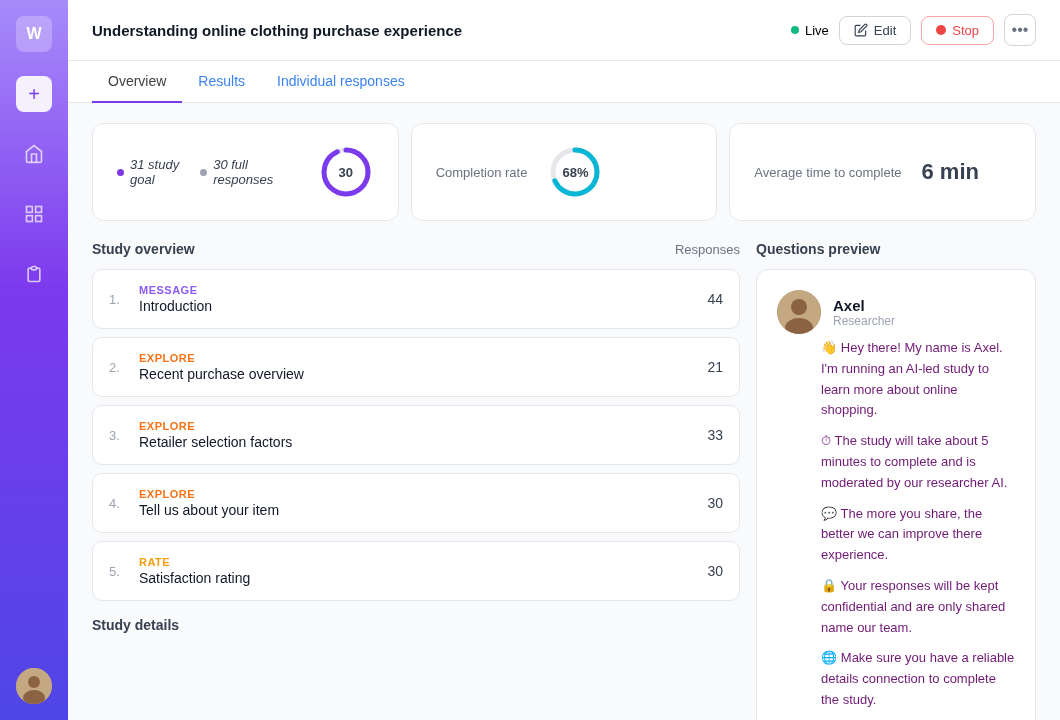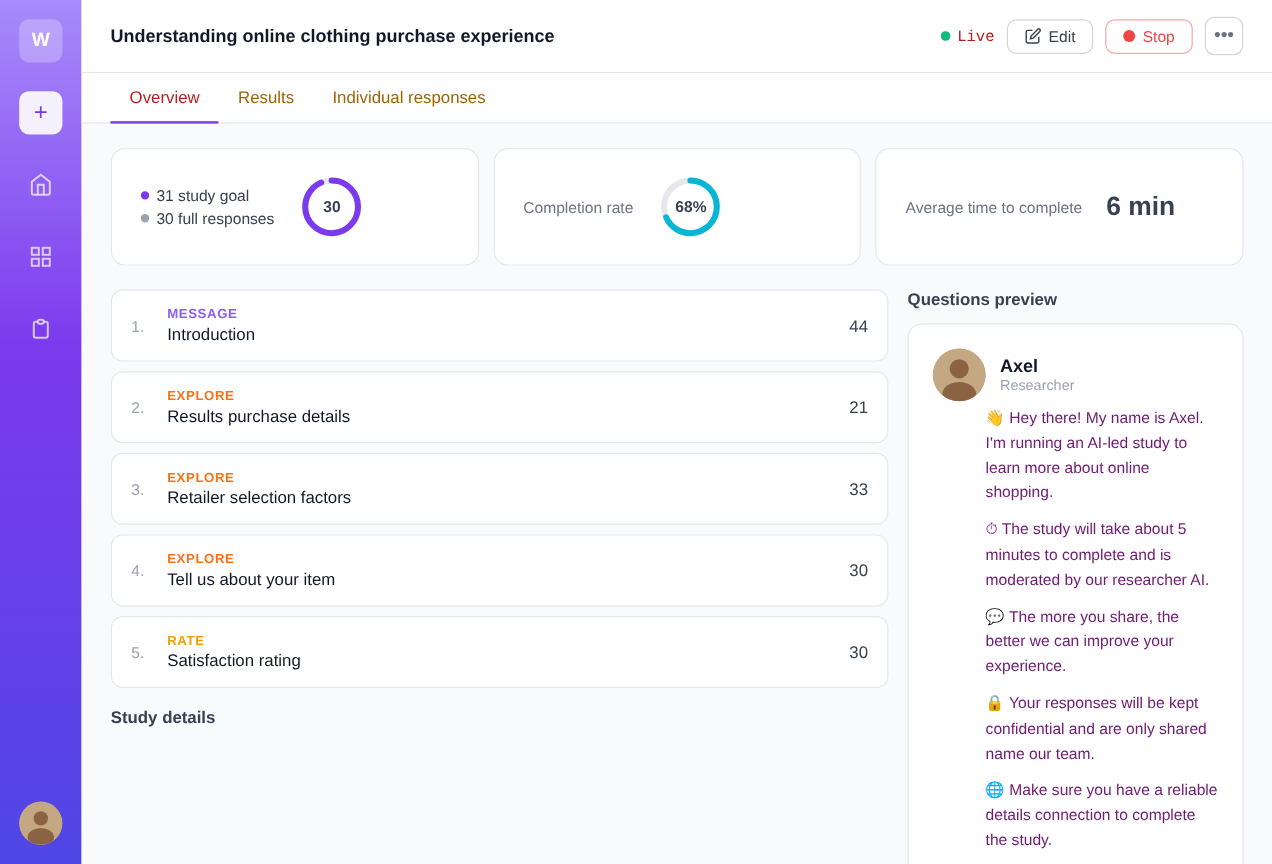--- a/index.html
+++ b/index.html
@@ -72,21 +72,21 @@
       font-weight: 600;
       color: #111827;
     }
     .header-actions {
       display: flex;
       align-items: center;
       gap: 10px;
     }
     .live-badge {
       display: flex; align-items: center; gap: 6px;
-      font-size: 13px; color: #b91c1c; font-family: Liberation Mono, monospace;
+      font-size: 13px; color: #000000;
     }
     .live-dot {
       width: 8px; height: 8px; border-radius: 50%;
       background: #10b981;
     }
     .btn-edit {
       display: flex; align-items: center; gap: 6px;
       padding: 6px 14px;
       border: 1px solid #d1d5db;
       border-radius: 8px;
@@ -123,27 +123,27 @@
     .tabs {
       display: flex;
       gap: 0;
       padding: 0 24px;
       border-bottom: 1px solid #e5e7eb;
       background: white;
     }
     .tab {
       padding: 12px 16px;
       font-size: 14px;
-      color: #a16207;
+      color: #3b82f6;
       cursor: pointer;
       border-bottom: 2px solid transparent;
       margin-bottom: -1px;
     }
     .tab.active {
-      color: #b91c1c;
+      color: #404040;
       border-bottom: 2px solid #7c3aed;
       font-weight: 500;
     }
 
     
     .content {
       flex: 1;
       overflow-y: auto;
       padding: 20px 24px;
       background: #f9fafb;
@@ -158,21 +158,21 @@
     .stat-card {
       background: white;
       border: 1px solid #e5e7eb;
       border-radius: 12px;
       padding: 20px 24px;
       display: flex;
       align-items: center;
       gap: 20px;
     }
     .stat-card.wide { flex: 1; }
-    .stat-labels { display: flex; flex-direction: column; gap: 4px; }
+    .stat-labels { display: flex; flex-direction: row; gap: 4px; font-style: italic; }
     .stat-label {
       font-size: 13px;
       color: #374151;
       display: flex; align-items: center; gap: 6px;
     }
     .dot-purple { width: 7px; height: 7px; border-radius: 50%; background: #7c3aed; flex-shrink: 0; }
     .dot-gray { width: 7px; height: 7px; border-radius: 50%; background: #9ca3af; flex-shrink: 0; }
 
     
     .circle-wrap { position: relative; width: 56px; height: 56px; flex-shrink: 0; }
@@ -369,35 +369,39 @@
         <div class="stat-text-group">
           <span class="stat-title">Average time to complete</span>
         </div>
         <div class="stat-value">6 min</div>
       </div>
     </div>
 
     <div class="two-col">
 
       <div class="left-col">
+        <div class="section-header">
+          <span class="section-title">Study overview</span>
+          <span class="section-responses">Responses</span>
+        </div>
 
         <div class="study-row">
           <span class="row-num">1.</span>
           <div class="row-content">
             <div class="row-type message">MESSAGE</div>
             <div class="row-title">Introduction</div>
           </div>
           <span class="row-count">44</span>
         </div>
 
         <div class="study-row">
           <span class="row-num">2.</span>
           <div class="row-content">
             <div class="row-type">EXPLORE</div>
-            <div class="row-title">Results purchase details</div>
+            <div class="row-title">Recent purchase overview</div>
           </div>
           <span class="row-count">21</span>
         </div>
 
         <div class="study-row">
           <span class="row-num">3.</span>
           <div class="row-content">
             <div class="row-type">EXPLORE</div>
             <div class="row-title">Retailer selection factors</div>
           </div>
@@ -439,21 +443,21 @@
               </svg>
             </div>
             <div>
               <div class="preview-name">Axel</div>
               <div class="preview-role">Researcher</div>
             </div>
           </div>
           <div class="preview-text">
             <p>👋 Hey there! My name is Axel. I'm running an AI-led study to learn more about online shopping.</p>
             <p>⏱ The study will take about 5 minutes to complete and is moderated by our researcher AI.</p>
-            <p>💬 The more you share, the better we can improve your experience.</p>
+            <p>💬 The more you share, the better we can improve there experience.</p>
             <p>🔒 Your responses will be kept confidential and are only shared name our team.</p>
             <p>🌐 Make sure you have a reliable details connection to complete the study.</p>
           </div>
         </div>
       </div>
 
     </div>
   </div>
 </div>
 

